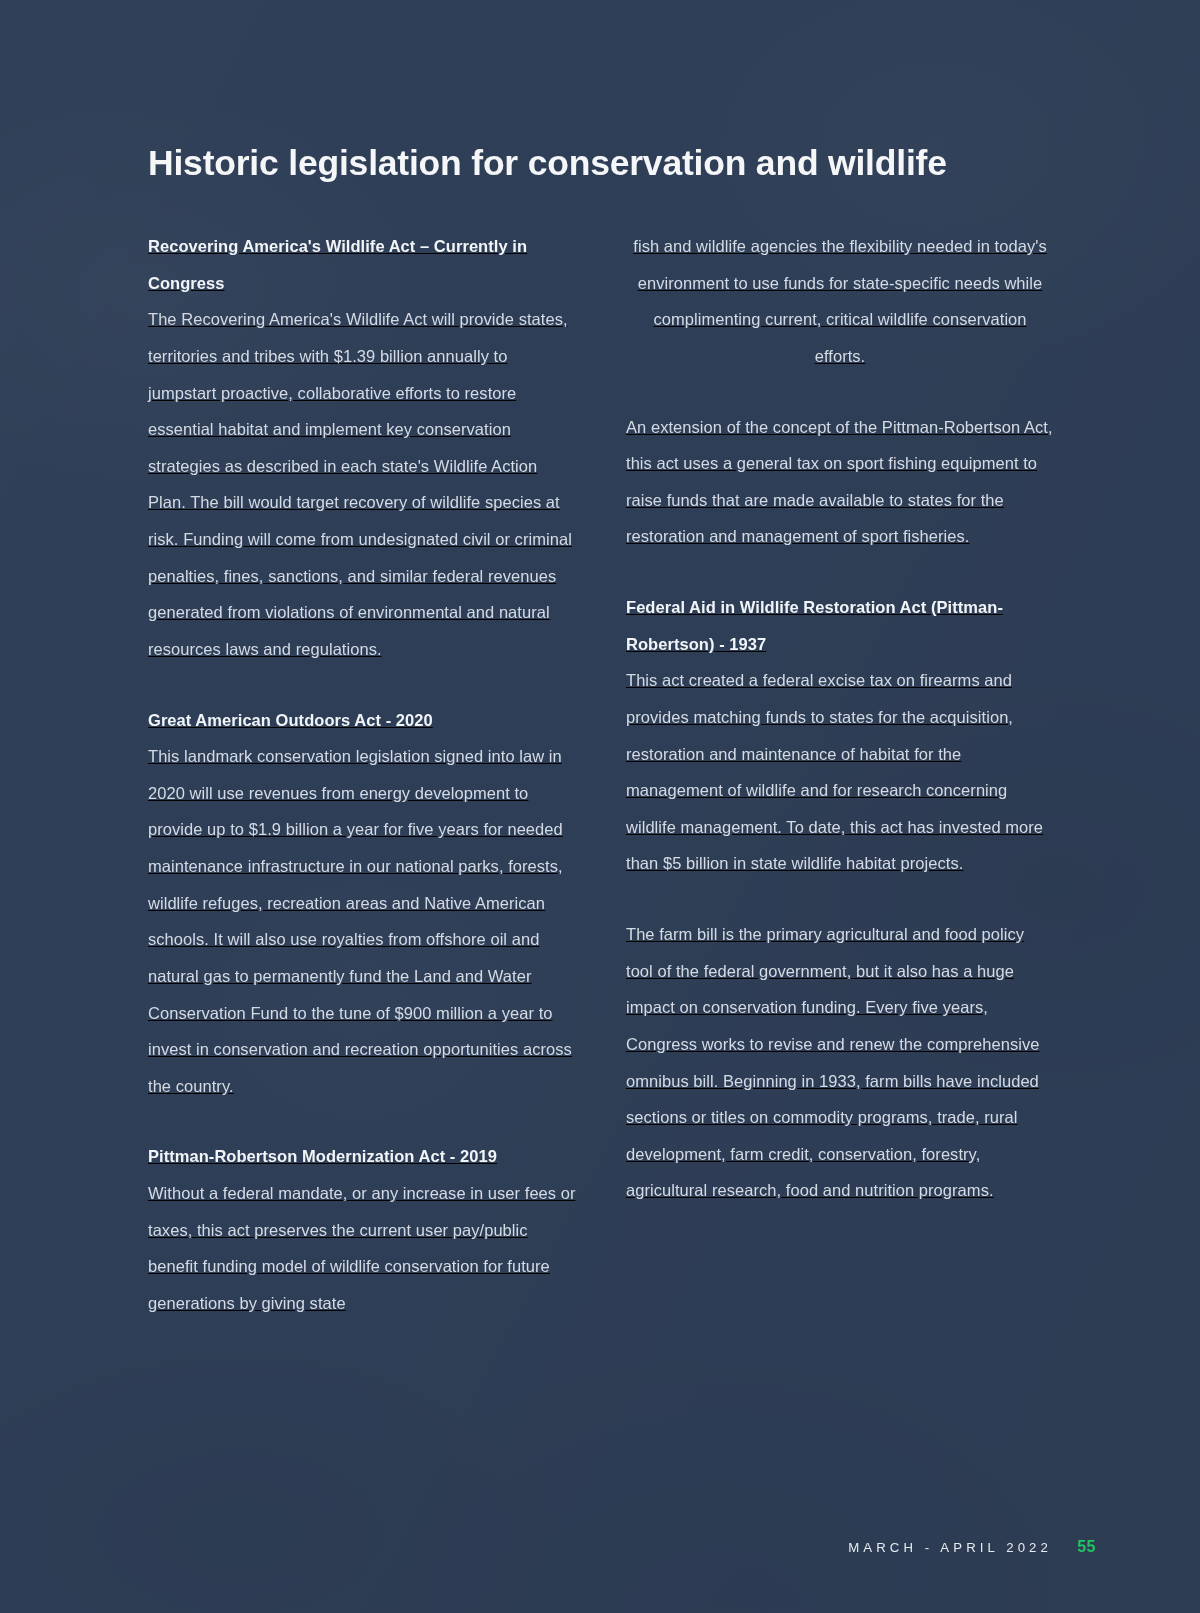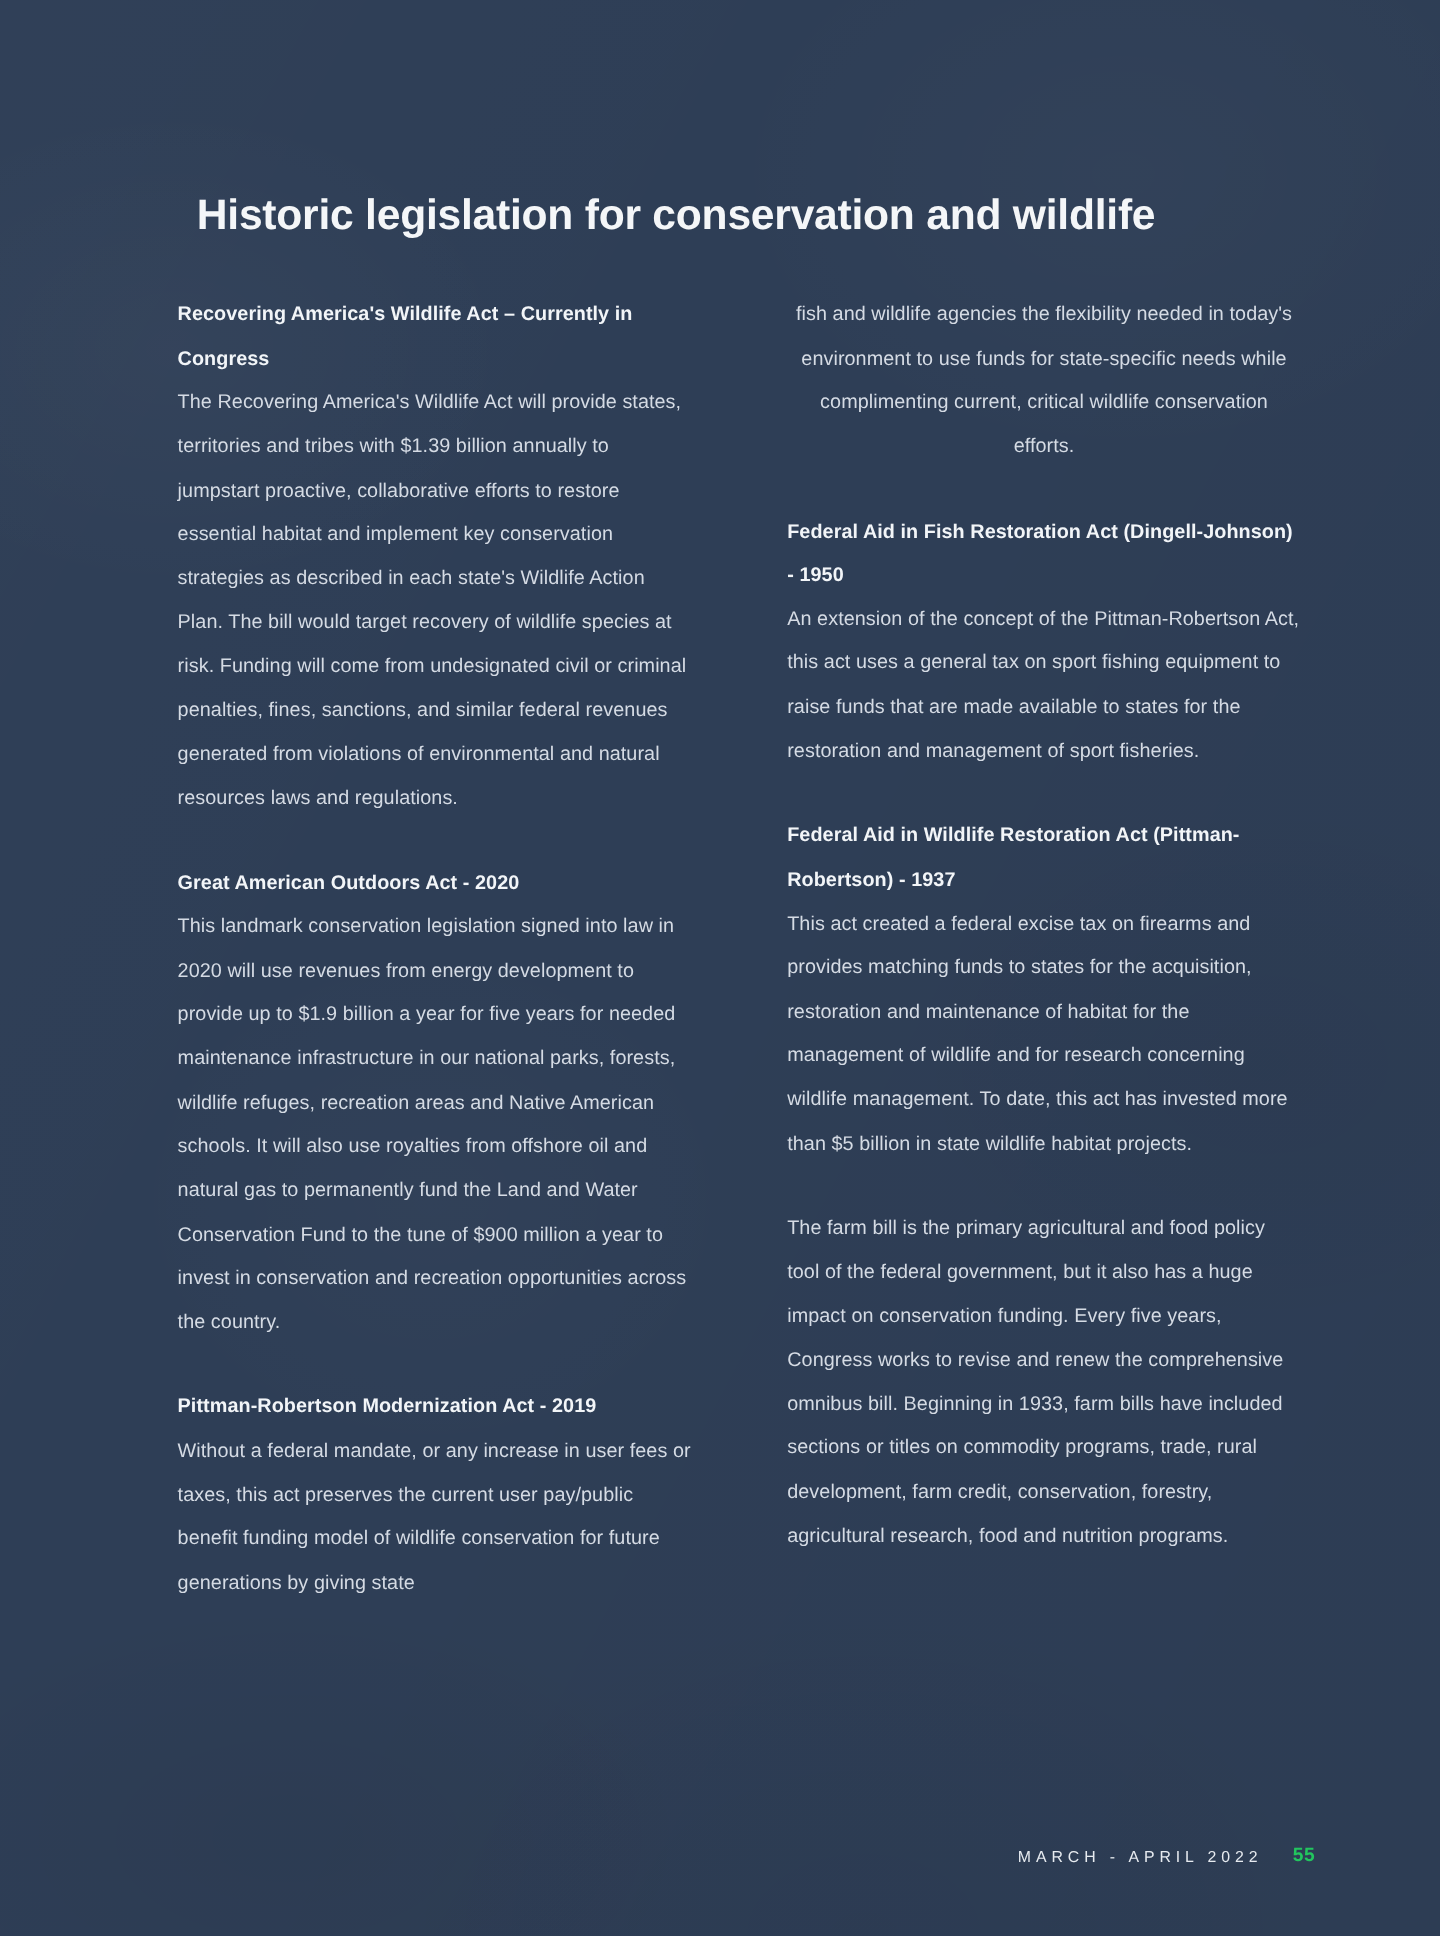--- a/index.html
+++ b/index.html
@@ -36,35 +36,36 @@
     height: 1613px;
     box-sizing: border-box;
     padding: 0;
   }
 
   .page-title {
     position: absolute;
     left: 148px;
     top: 143px;
     width: 920px;
-    margin: 16px;
+    margin: 0;
     color: #f4f6f8;
     font-size: 35.5px;
     font-weight: bold;
     letter-spacing: -0.2px;
     line-height: 1.16;
   }
 
   .columns {
     position: absolute;
     left: 148px;
-    top: 244px;
+    top: 228px;
     width: 906px;
     display: flex;
-    gap: 80px;
+    gap: 50px;
+    text-decoration: underline;
   }
   .column {
     width: 428px;
     flex: 0 0 428px;
   }
 
   .block { margin: 0 0 34px 0; }
   .block:last-child { margin-bottom: 0; }
 
   h2.section-heading {
@@ -145,21 +146,20 @@
         <p class="section-body">Without a federal mandate, or any increase in user fees or taxes, this act preserves the current user pay/public benefit funding model of wildlife conservation for future generations by giving state</p>
       </div>
 
     </div>
 
     <div class="column">
 
       <p class="section-body continuation">fish and wildlife agencies the flexibility needed in today's environment to use funds for state-specific needs while complimenting current, critical wildlife conservation efforts.</p>
 
       <div class="block">
-        <h2 class="section-heading">Federal Aid in Fish Restoration Act (Dingell-Johnson) - 1950</h2>
         <p class="section-body">An extension of the concept of the Pittman-Robertson Act, this act uses a general tax on sport fishing equipment to raise funds that are made available to states for the restoration and management of sport fisheries.</p>
       </div>
 
       <div class="block">
         <h2 class="section-heading">Federal Aid in Wildlife Restoration Act (Pittman-Robertson) - 1937</h2>
         <p class="section-body">This act created a federal excise tax on firearms and provides matching funds to states for the acquisition, restoration and maintenance of habitat for the management of wildlife and for research concerning wildlife management. To date, this act has invested more than $5 billion in state wildlife habitat projects.</p>
       </div>
 
       <div class="block">
         <p class="section-body">The farm bill is the primary agricultural and food policy tool of the federal government, but it also has a huge impact on conservation funding. Every five years, Congress works to revise and renew the comprehensive omnibus bill. Beginning in 1933, farm bills have included sections or titles on commodity programs, trade, rural development, farm credit, conservation, forestry, agricultural research, food and nutrition programs.</p>

